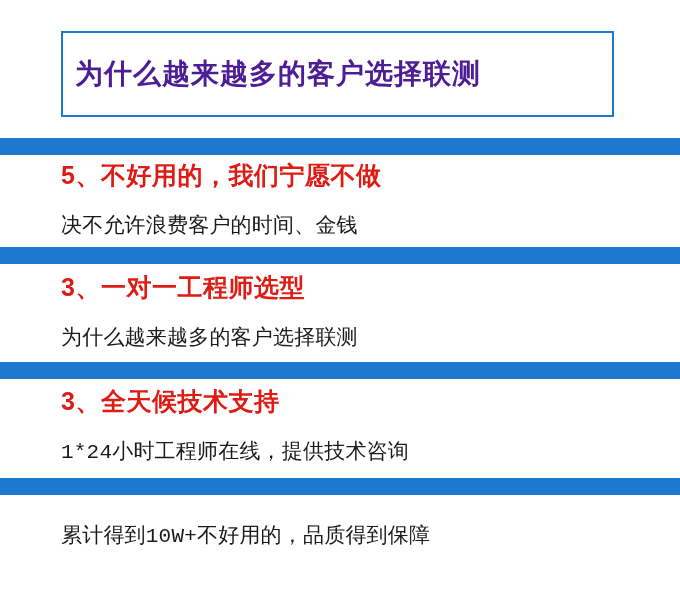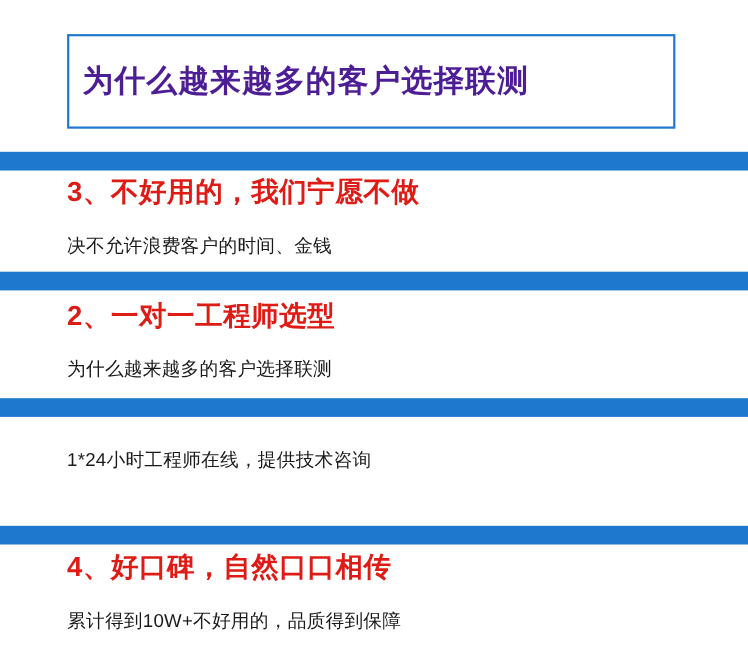--- a/index.html
+++ b/index.html
@@ -71,58 +71,59 @@
     color: #DE1C15;
     font-size: 25px;
     line-height: 1.25;
     font-weight: 700;
     letter-spacing: 0.5px;
     white-space: nowrap;
     margin: 0;
   }
   .feature-sub {
     color: #1A1A1A;
-    font-size: 17px;
+    font-size: 21px;
     line-height: 1.3;
     font-weight: 400;
     letter-spacing: 0.2px;
     white-space: nowrap;
     margin: 0;
     padding-top: 22px;
+    font-family: Liberation Mono, monospace;
   }
 </style>
 </head>
 <body>
 
 <div class="page">
 
   <div class="title-box">
     <div class="title-text">为什么越来越多的客户选择联测</div>
   </div>
 
   <div class="bar bar-1"></div>
 
   <div class="feature feature-1">
-    <div class="feature-heading">3、不好用的，我们宁愿不做</div>
+    <div class="feature-heading">5、不好用的，我们宁愿不做</div>
     <div class="feature-sub">决不允许浪费客户的时间、金钱</div>
   </div>
 
   <div class="bar bar-2"></div>
 
   <div class="feature feature-2">
-    <div class="feature-heading">2、一对一工程师选型</div>
+    <div class="feature-heading">3、一对一工程师选型</div>
     <div class="feature-sub">为什么越来越多的客户选择联测</div>
   </div>
 
   <div class="bar bar-3"></div>
 
   <div class="feature feature-3">
+    <div class="feature-heading">3、全天候技术支持</div>
     <div class="feature-sub">1*24小时工程师在线，提供技术咨询</div>
   </div>
 
   <div class="bar bar-4"></div>
 
   <div class="feature feature-4">
-    <div class="feature-heading">4、好口碑，自然口口相传</div>
     <div class="feature-sub">累计得到10W+不好用的，品质得到保障</div>
   </div>
 
 </div>
 
 </body></html>

